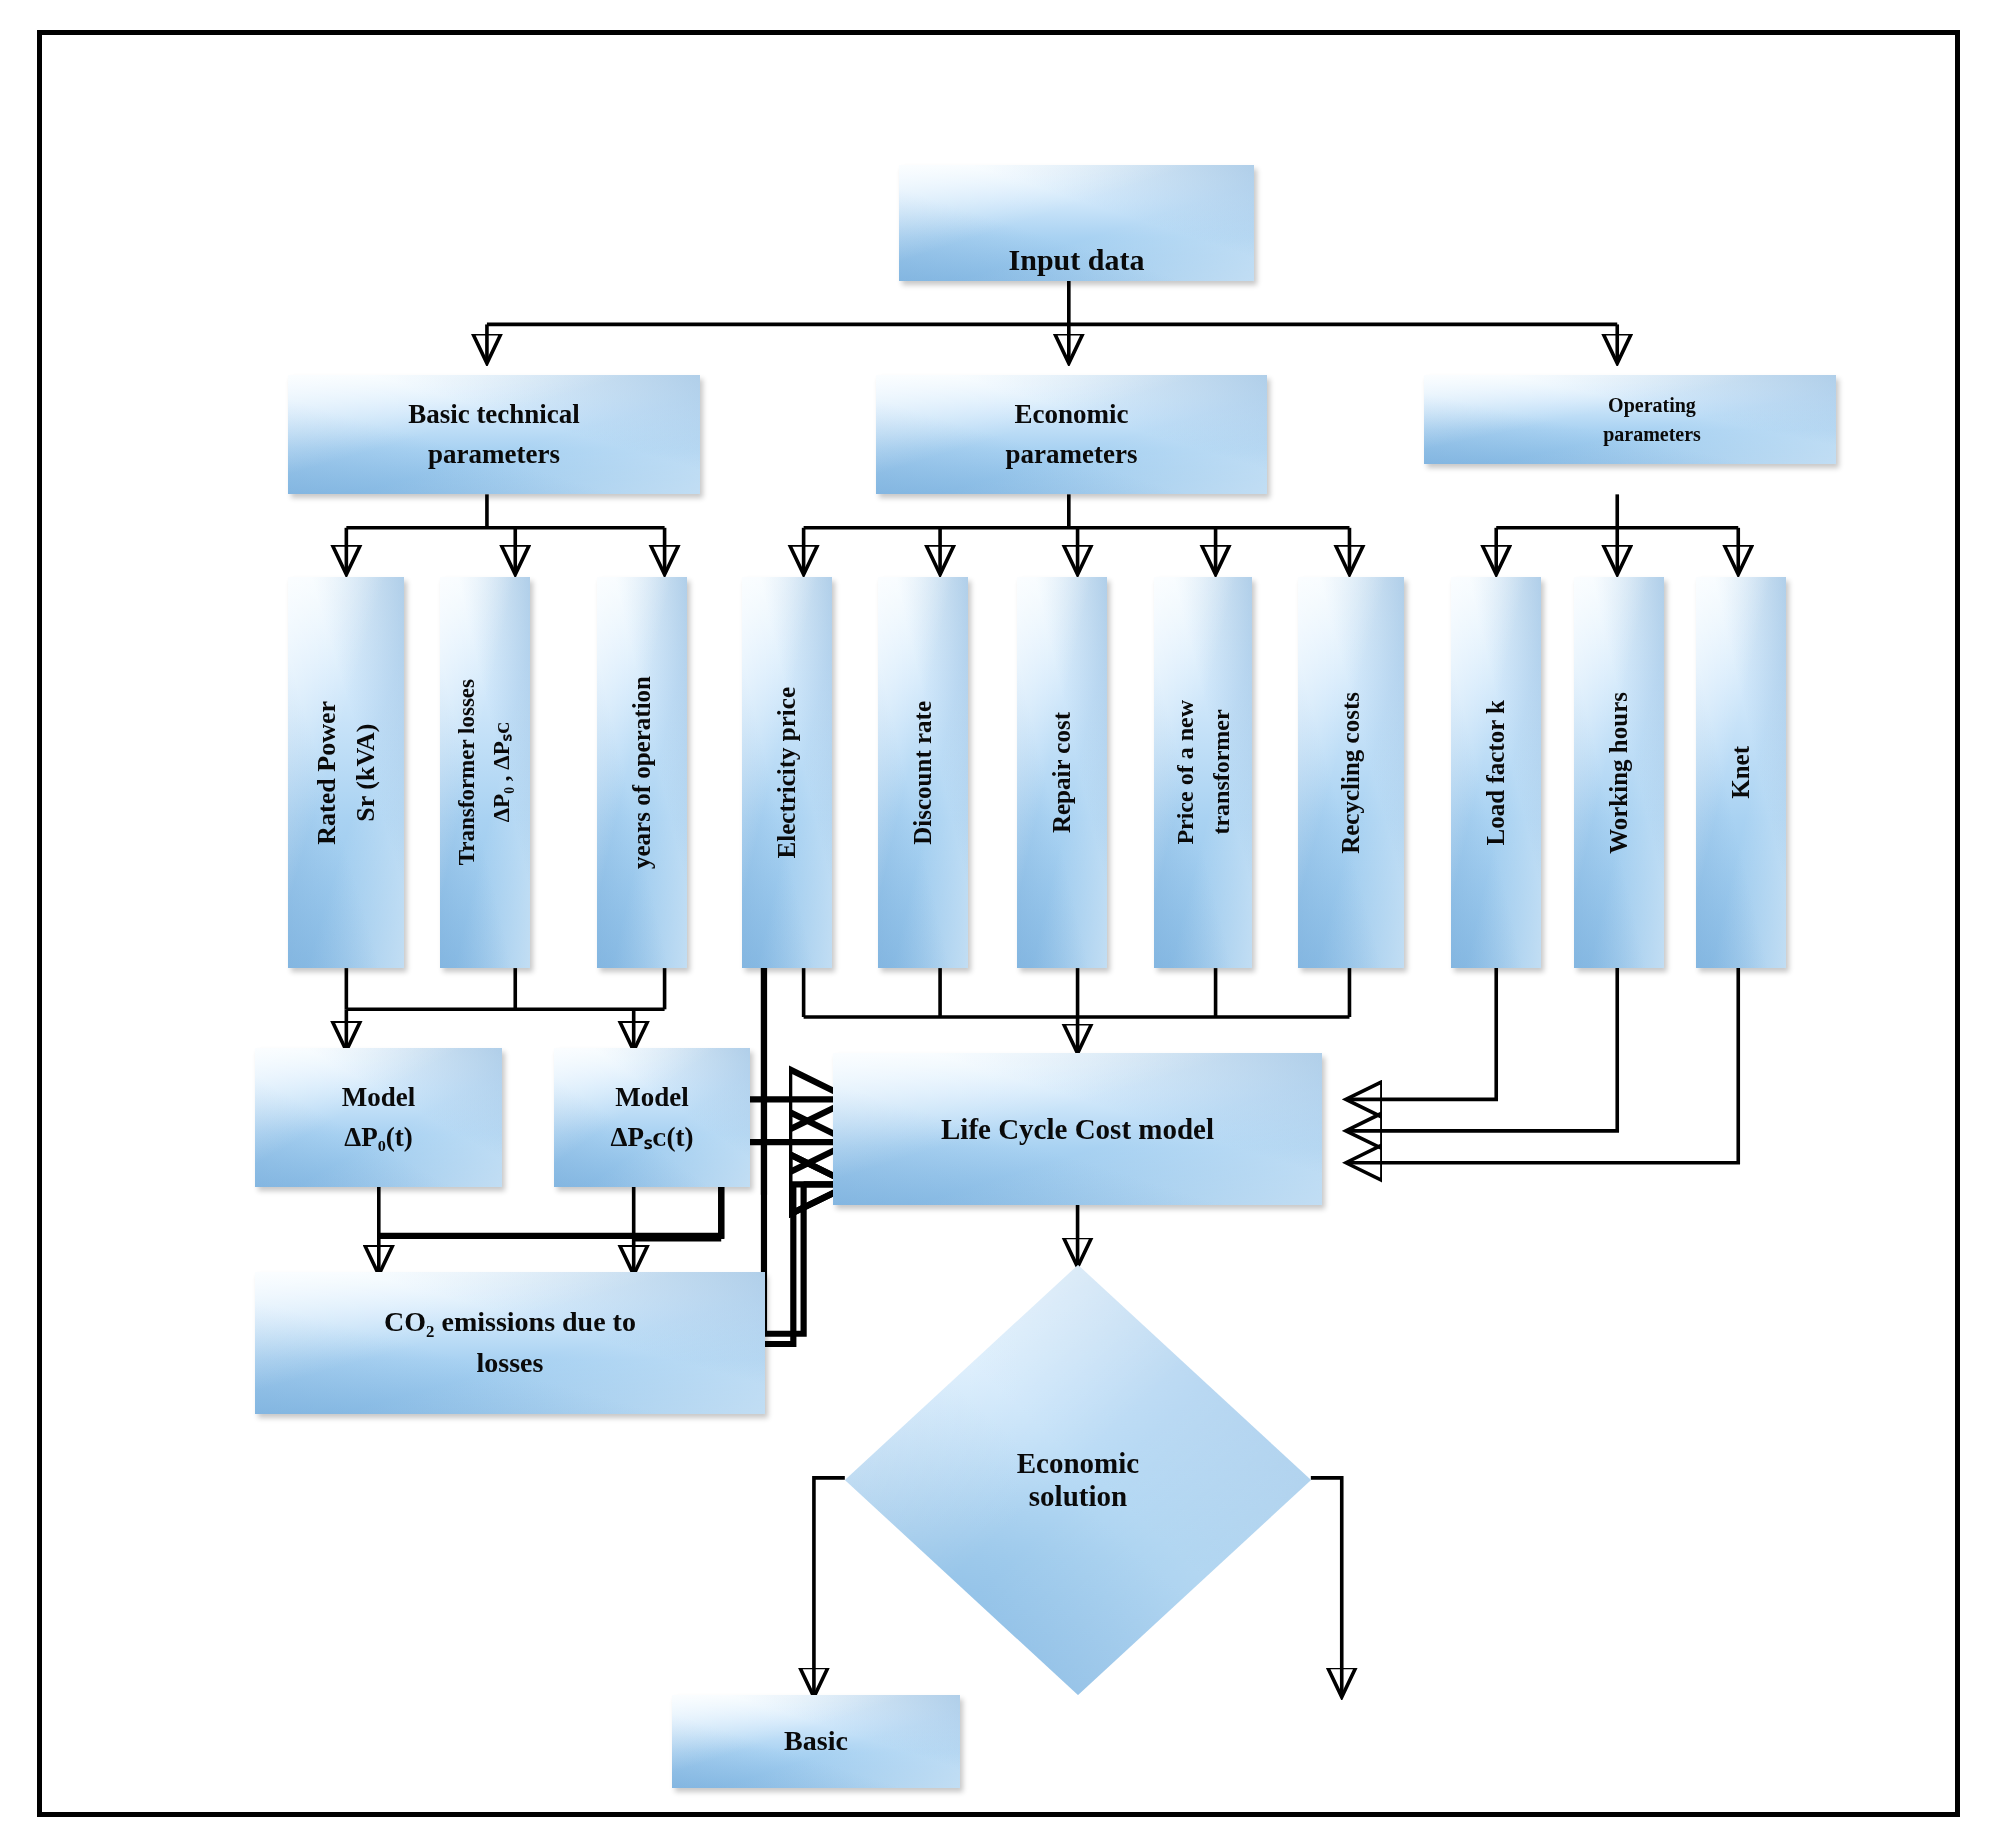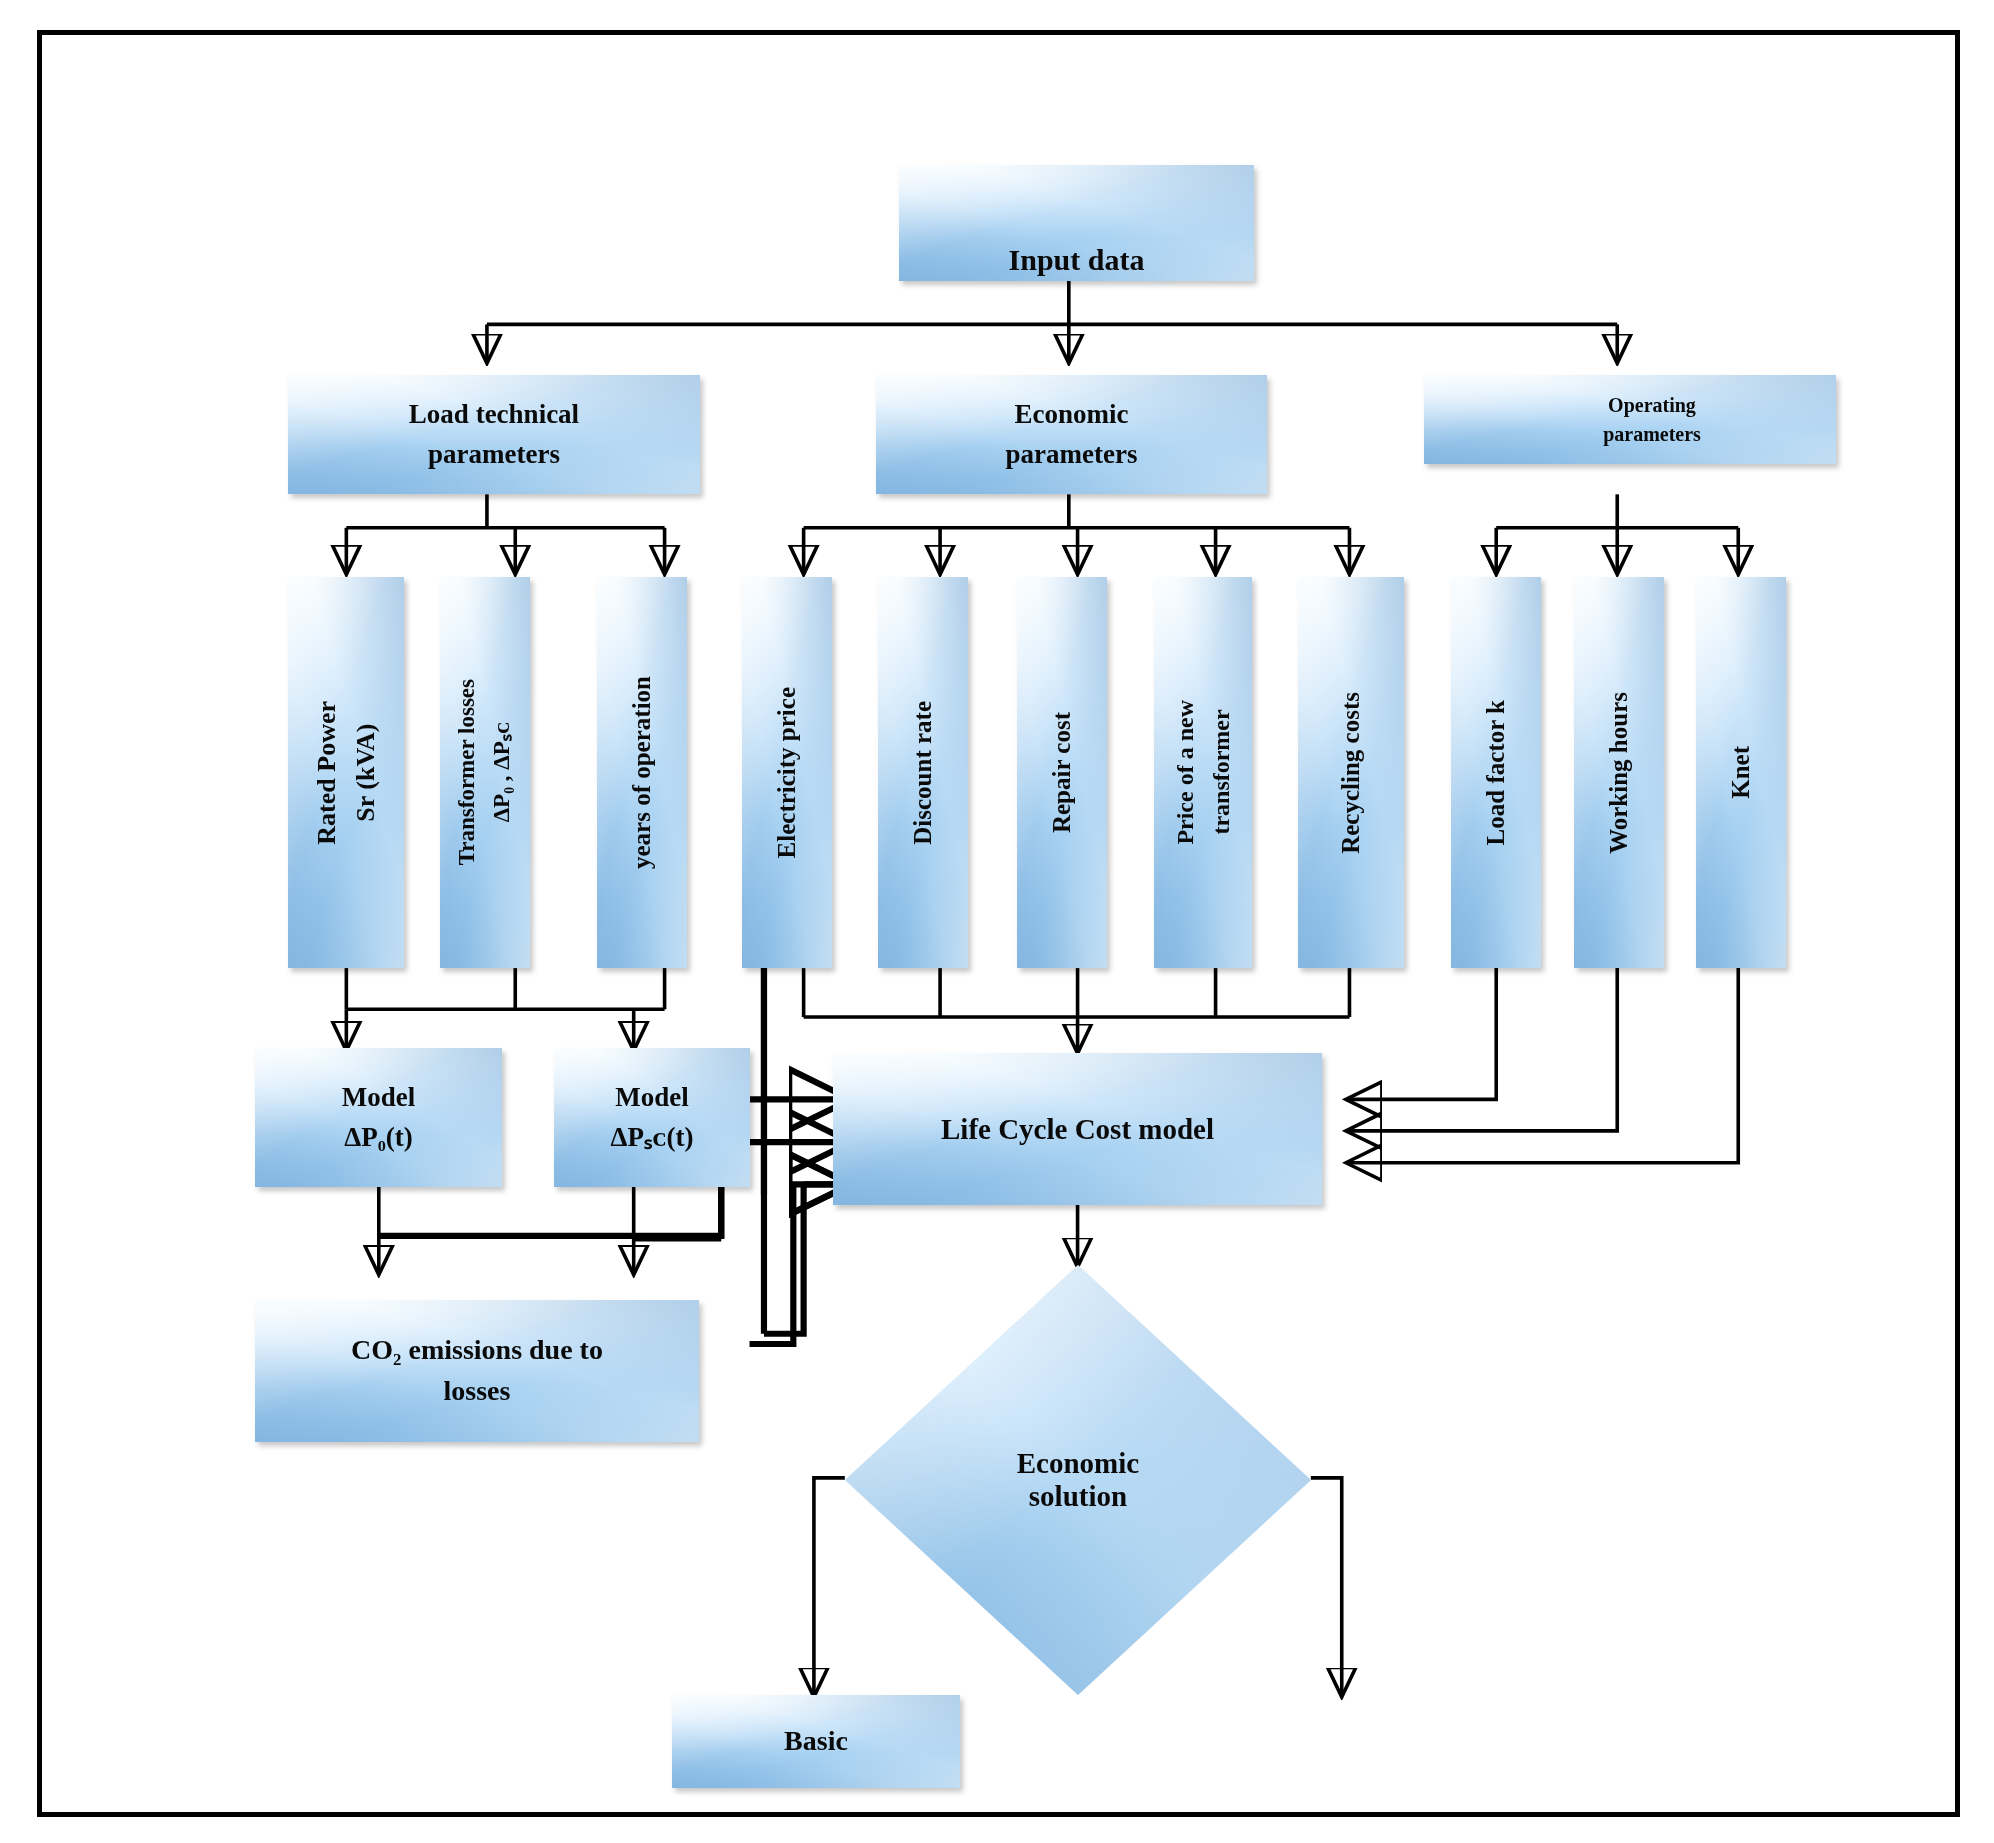--- a/index.html
+++ b/index.html
@@ -163,21 +163,21 @@
       <path d="M1640,2870 L1580,2870 L1580,3290" marker-end="url(#ah)"></path>
       <path d="M2545,2870 L2605,2870 L2605,3290" marker-end="url(#ah)"></path>
     </g>
   </svg>
 
   <div class="node bev" style="left:899px;top:165px;width:355px;height:116px;font-size:30px;align-items:flex-end;">
     <span class="lbl">Input data</span>
   </div>
 
   <div class="node bev" style="left:288px;top:375px;width:412px;height:119px;font-size:27px;white-space:pre-line;">
-    <span class="lbl">Load technical
+    <span class="lbl">Basic technical
 parameters</span>
   </div>
 
   <div class="node bev" style="left:876px;top:375px;width:391px;height:119px;font-size:27px;white-space:pre-line;">
     <span class="lbl">Economic
 parameters</span>
   </div>
 
   <div class="node bev" style="left:1424px;top:375px;width:412px;height:89px;font-size:20px;white-space:pre-line;padding-left:44px;">
     <span class="lbl">Operating
@@ -238,21 +238,21 @@
 
   <div class="node bev" style="left:554px;top:1048px;width:196px;height:139px;font-size:27px;white-space:pre-line;">
     <span class="lbl">Model
 ΔPₛᴄ(t)</span>
   </div>
 
   <div class="node bev" style="left:833px;top:1053px;width:489px;height:152px;font-size:29px;">
     <span class="lbl">Life Cycle Cost model</span>
   </div>
 
-  <div class="node bev" style="left:255px;top:1300px;width:444px;height:142px;font-size:28px;white-space:pre-line;">
+  <div class="node bev" style="left:255px;top:1272px;width:510px;height:142px;font-size:28px;white-space:pre-line;">
     <span class="lbl">CO₂ emissions due to
 losses</span>
   </div>
 
   <div class="diamond" style="left:845px;top:1265px;width:466px;height:430px;">
     <div class="dshape"></div>
     <div class="dfacets"></div>
     <div class="dlbl" style="font-size:29px;white-space:pre-line;">
       <span>Economic
 solution</span>

